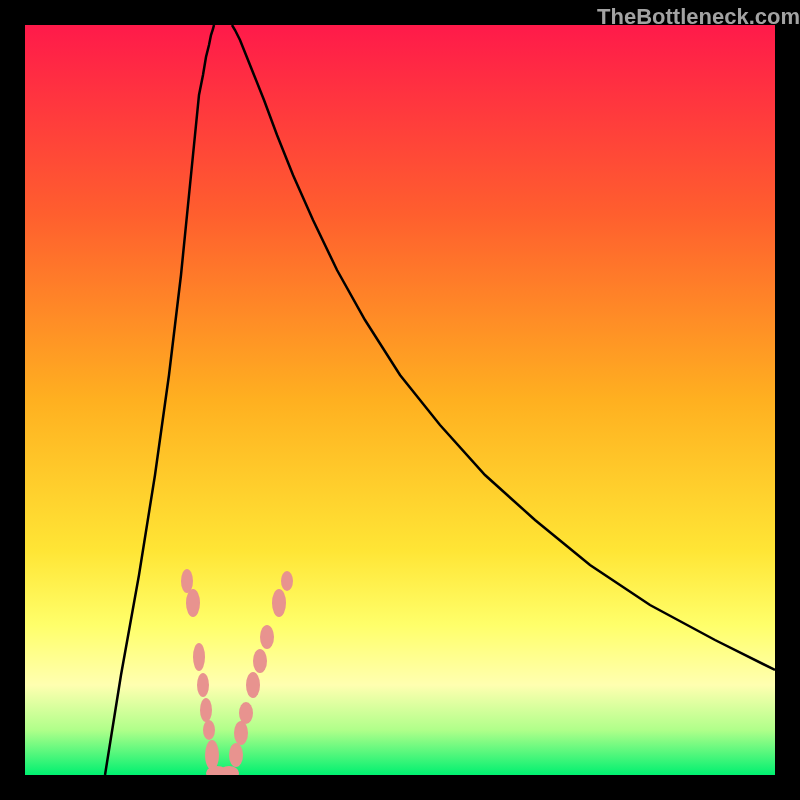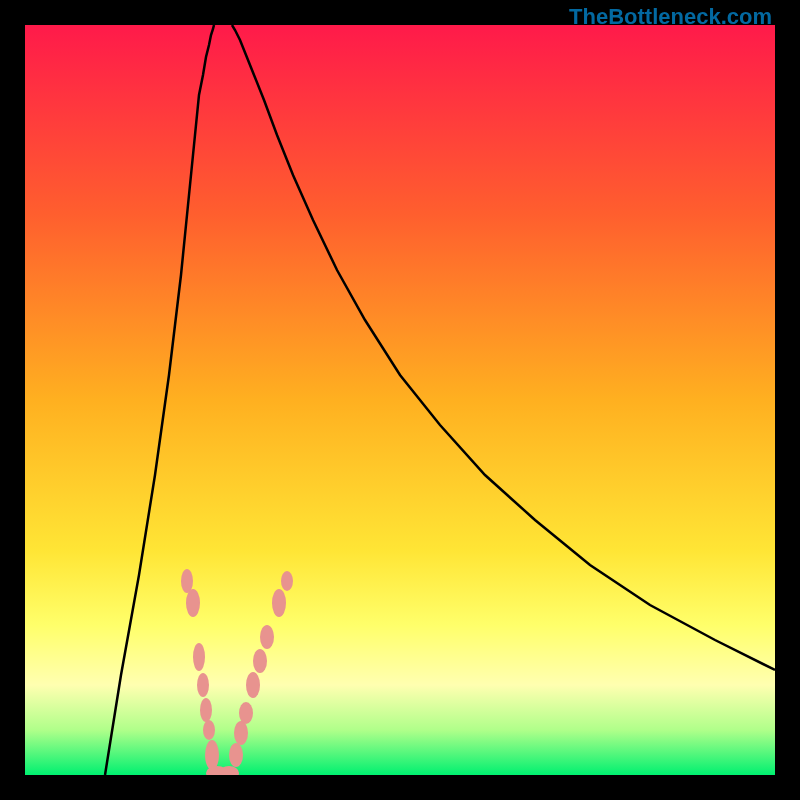--- a/index.html
+++ b/index.html
@@ -10,25 +10,25 @@
     body {
       width: 800px;
       height: 800px;
       background: #000;
       position: relative;
       overflow: hidden;
     }
     .watermark {
       position: absolute;
       top: 4px;
-      right: 28px;
+      right: 0;
       font-family: Arial, sans-serif;
       font-size: 22px;
       font-weight: bold;
-      color: #0369a1;
+      color: #a3a3a3;
       z-index: 10;
     }
     .chart-container {
       position: absolute;
       top: 25px;
       left: 25px;
       width: 750px;
       height: 750px;
     }
     svg {

